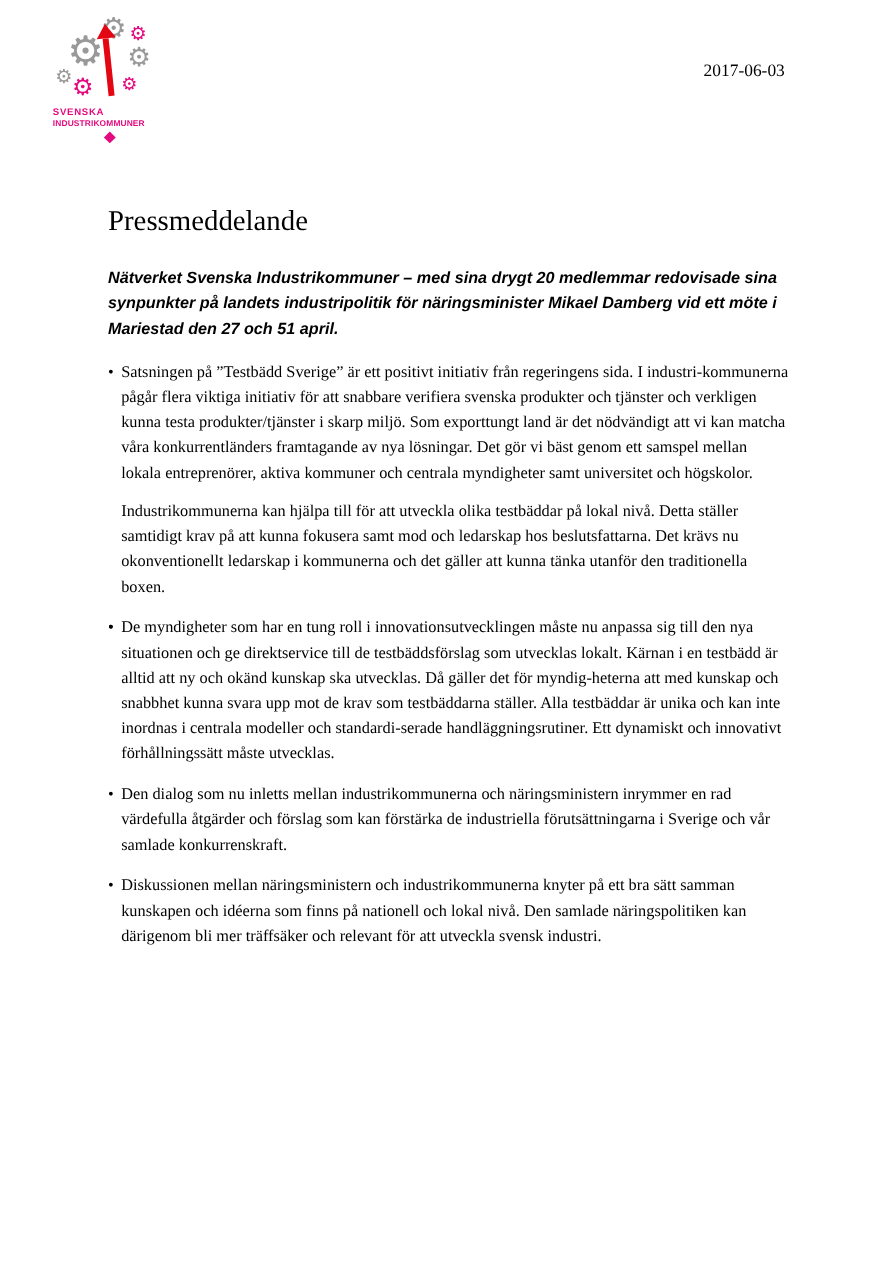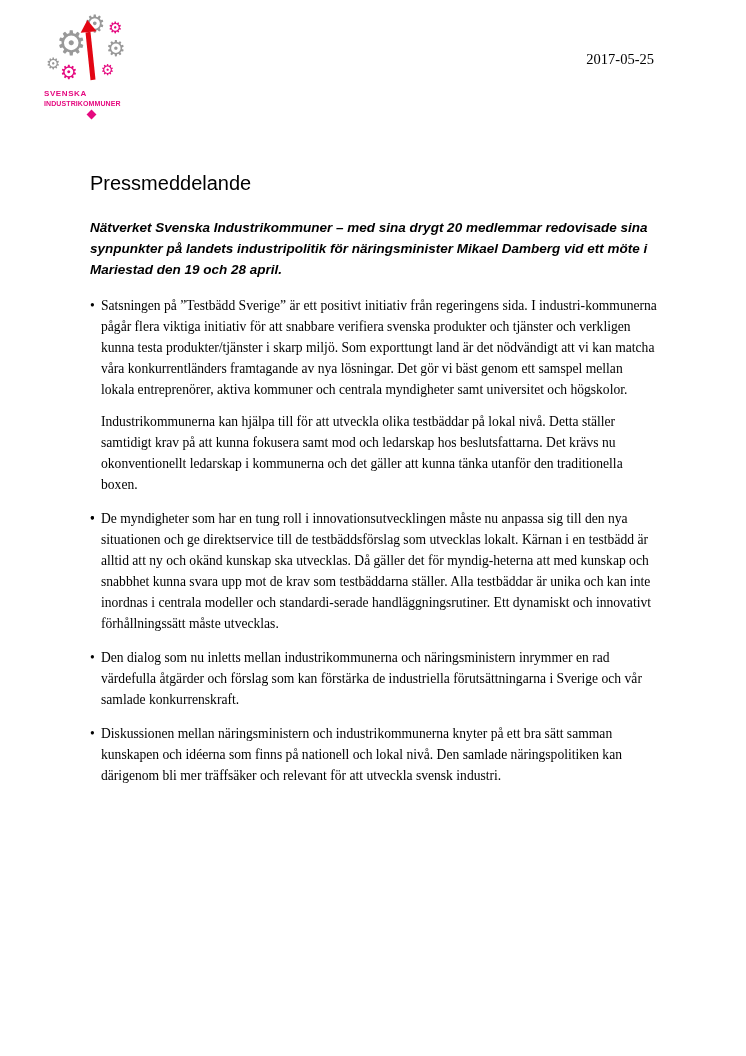--- a/index.html
+++ b/index.html
@@ -94,22 +94,22 @@
   }
 
   
   .content {
     position: absolute;
     left: 90px;
     top: 172px;
     width: 567px;
   }
   .title {
-    font-family: Liberation Sans, sans-serif;
-    font-size: 20px;
+    font-family: Liberation Serif, serif;
+    font-size: 24px;
     font-weight: 400;
     margin: 0 0 22px 0;
   }
   .lead {
     font-family: "Liberation Sans", sans-serif;
     font-style: italic;
     font-weight: bold;
     font-size: 13.5px;
     line-height: 21px;
     margin: 0 0 15px 0;
@@ -146,27 +146,27 @@
     <span class="gear gray g5">⚙</span>
     <span class="gear pink g6">⚙</span>
     <span class="gear pink g7">⚙</span>
     <div class="arrow-head"></div>
     <div class="arrow-shaft"></div>
     <div class="logo-text logo-line1">SVENSKA</div>
     <div class="logo-text logo-line2">INDUSTRIKOMMUNER</div>
     <div class="logo-diamond"></div>
   </div>
 
-  <div class="date">2017-05-25</div>
+  <div class="date">2017-06-03</div>
 
   <div class="content">
 
     <h1 class="title">Pressmeddelande</h1>
 
-    <p class="lead">Nätverket Svenska Industrikommuner – med sina drygt 20 medlemmar redovisade sina synpunkter på landets industripolitik för näringsminister Mikael Damberg vid ett möte i Mariestad den 19 och 28 april.</p>
+    <p class="lead">Nätverket Svenska Industrikommuner – med sina drygt 20 medlemmar redovisade sina synpunkter på landets industripolitik för näringsminister Mikael Damberg vid ett möte i Mariestad den 27 och 51 april.</p>
 
 
     <div class="para bulleted">
       <span class="marker">•</span>
       <span>Satsningen på ”Testbädd Sverige” är ett positivt initiativ från regeringens sida. I industri-kommunerna pågår flera viktiga initiativ för att snabbare verifiera svenska produkter och tjänster och verkligen kunna testa produkter/tjänster i skarp miljö. Som exporttungt land är det nödvändigt att vi kan matcha våra konkurrentländers framtagande av nya lösningar. Det gör vi bäst genom ett samspel mellan lokala entreprenörer, aktiva kommuner och centrala myndigheter samt universitet och högskolor.</span>
     </div>
 
     <div class="para continuation">
       
       <span>Industrikommunerna kan hjälpa till för att utveckla olika testbäddar på lokal nivå. Detta ställer samtidigt krav på att kunna fokusera samt mod och ledarskap hos beslutsfattarna. Det krävs nu okonventionellt ledarskap i kommunerna och det gäller att kunna tänka utanför den traditionella boxen.</span>

